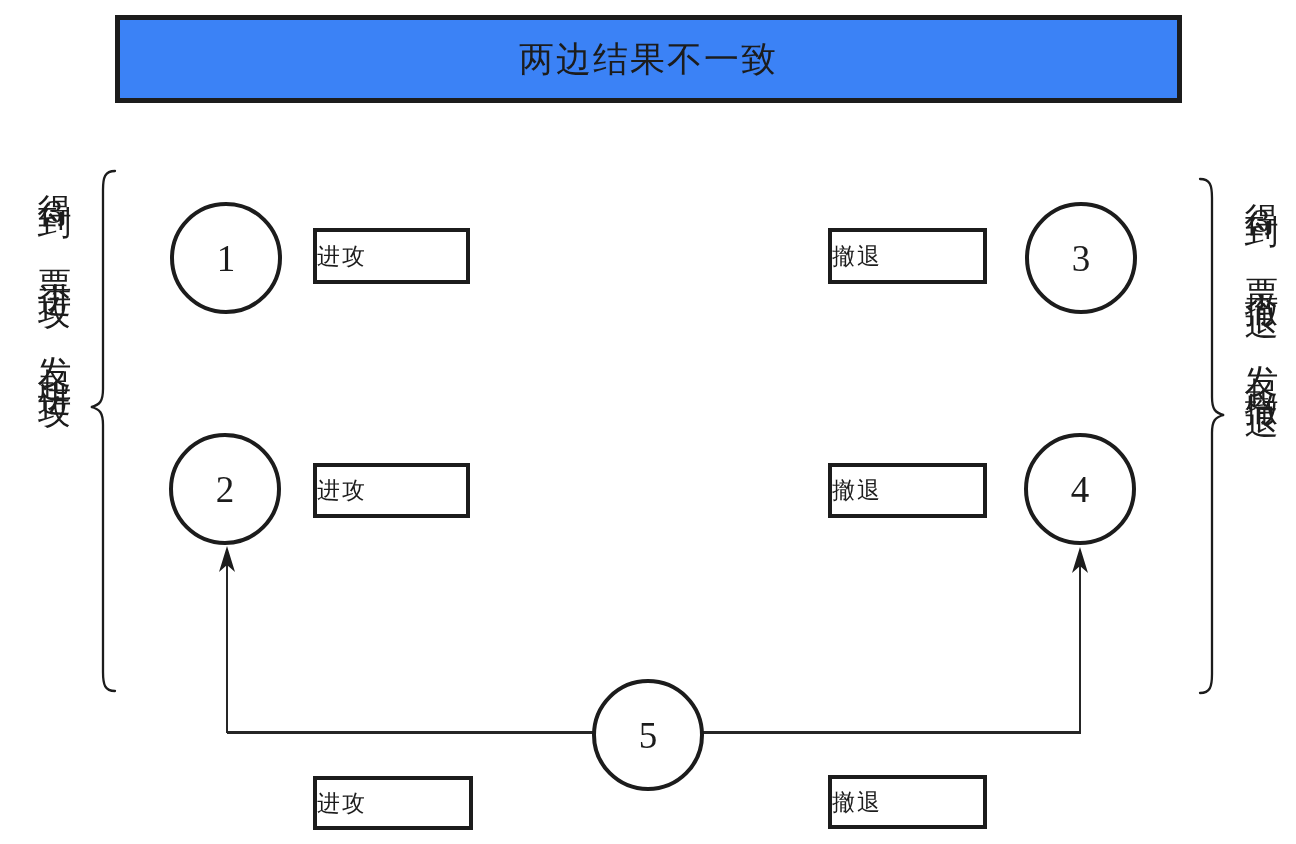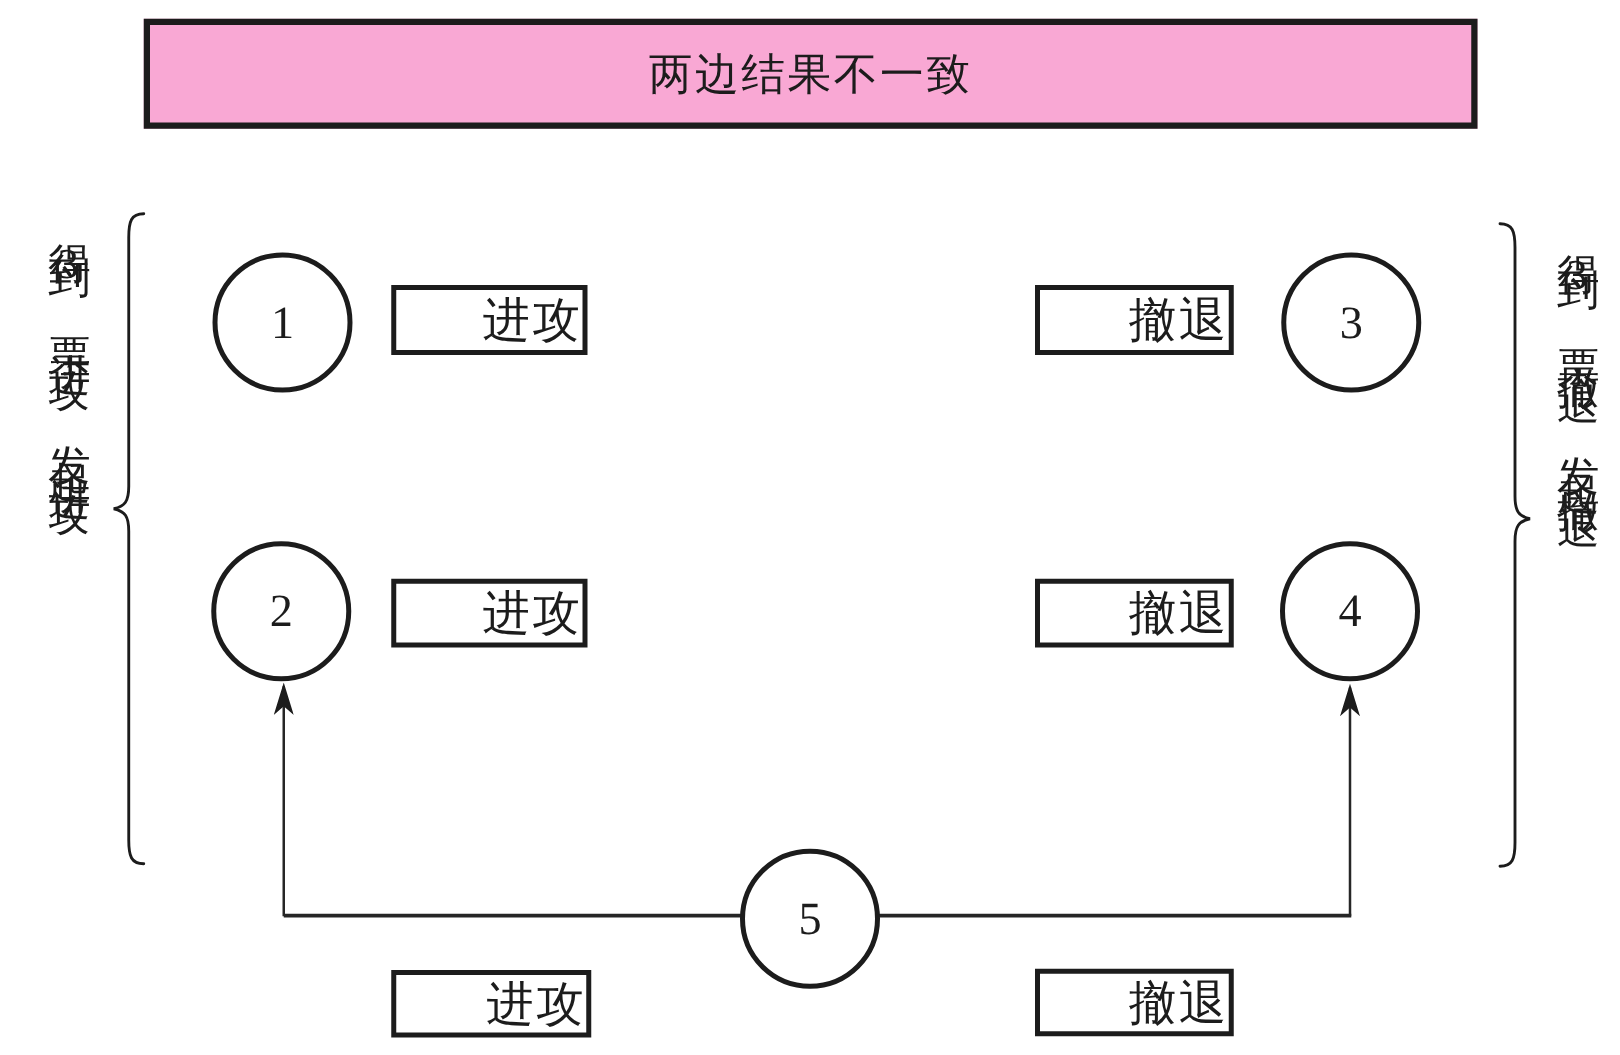--- a/index.html
+++ b/index.html
@@ -12,39 +12,39 @@
     overflow:hidden;
   }
   .abs{position:absolute;box-sizing:border-box;}
 
   
   .banner{
     left:115px;top:15px;width:1067px;height:88px;
     border:5px solid #1c1c1c;
     display:flex;align-items:center;justify-content:center;
     font-size:35px;letter-spacing:2px;
-    background:#f9a8d4;
+    background:#3b82f6;
   }
 
   
   .node{
     width:112px;height:112px;
     border:4px solid #1c1c1c;border-radius:50%;
     background:#ffffff;
     display:flex;align-items:center;justify-content:center;
     font-size:37px;
     z-index:3;
   }
 
   
   .action-box{
     border:4px solid #1c1c1c;
     background:#ffffff;
-    display:flex;align-items:center;justify-content:flex-end;
-    font-size:38px;letter-spacing:2px;
+    display:flex;align-items:center;justify-content:flex-start;
+    font-size:23px;letter-spacing:2px;
     z-index:2;
   }
 
   
   .hline{background:#262626;height:3px;z-index:1;}
   .vline{background:#262626;width:2px;z-index:1;}
 
   
   .side-text{
     writing-mode:vertical-rl;

